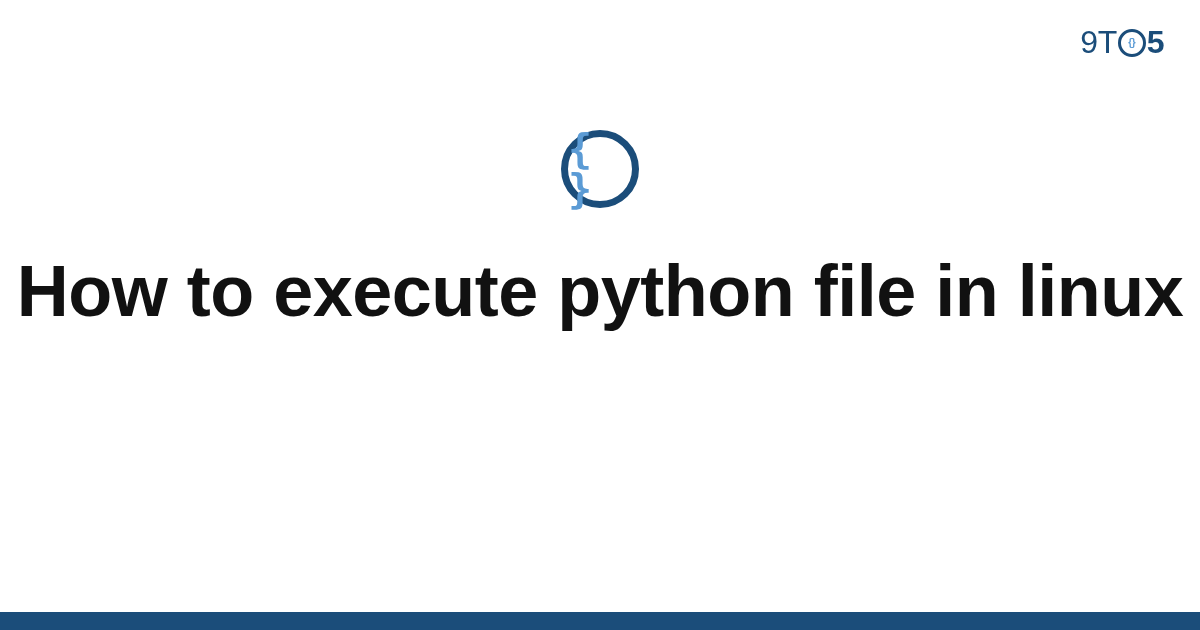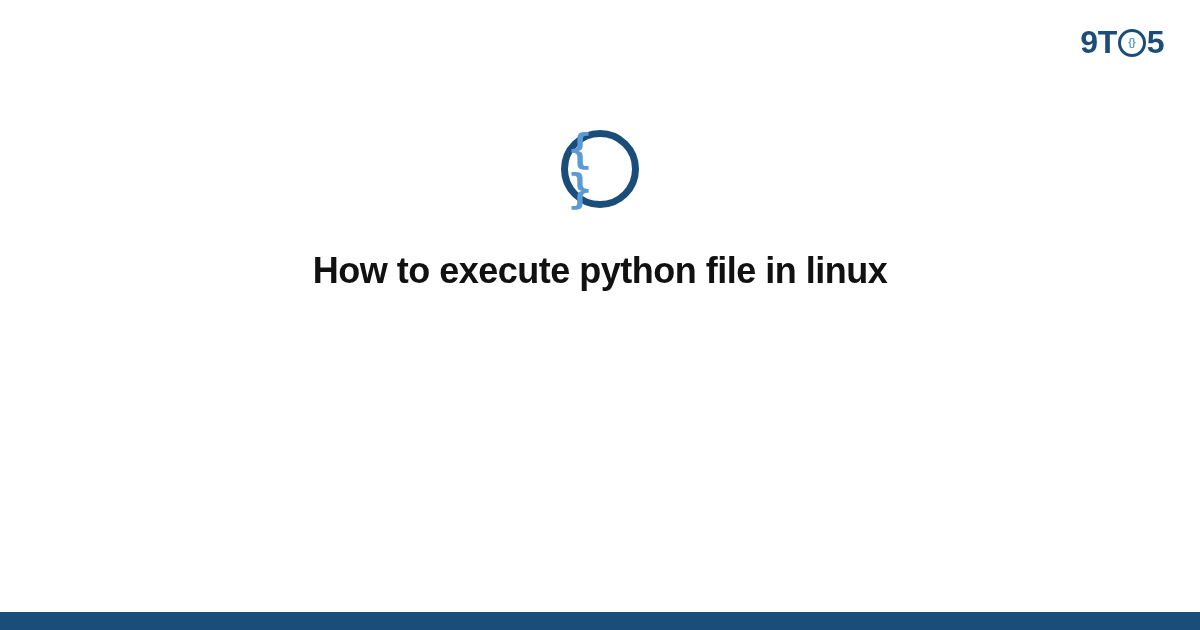--- a/index.html
+++ b/index.html
@@ -20,21 +20,21 @@
       top: 24px;
       right: 36px;
       font-size: 32px;
       font-weight: 500;
       letter-spacing: -0.5px;
       display: flex;
       align-items: center;
     }
     .logo-9t {
       color: #1b4d7a;
-      font-weight: 700;
+      font-weight: 400;
     }
     .logo-clock {
       display: inline-flex;
       align-items: center;
       justify-content: center;
       width: 28px;
       height: 28px;
       border: 3px solid #1b4d7a;
       border-radius: 50%;
       margin: 0 1px;
@@ -76,21 +76,21 @@
     }
     .braces {
       font-size: 40px;
       font-weight: 700;
       color: #5b9bd5;
       font-family: "Consolas", "Monaco", monospace;
       letter-spacing: 2px;
       line-height: 1;
     }
     .title {
-      font-size: 36px;
+      font-size: 72px;
       font-weight: 700;
       color: #111111;
       text-align: center;
       letter-spacing: -0.5px;
     }
     .footer-bar {
       position: absolute;
       bottom: 0;
       left: 0;
       right: 0;

